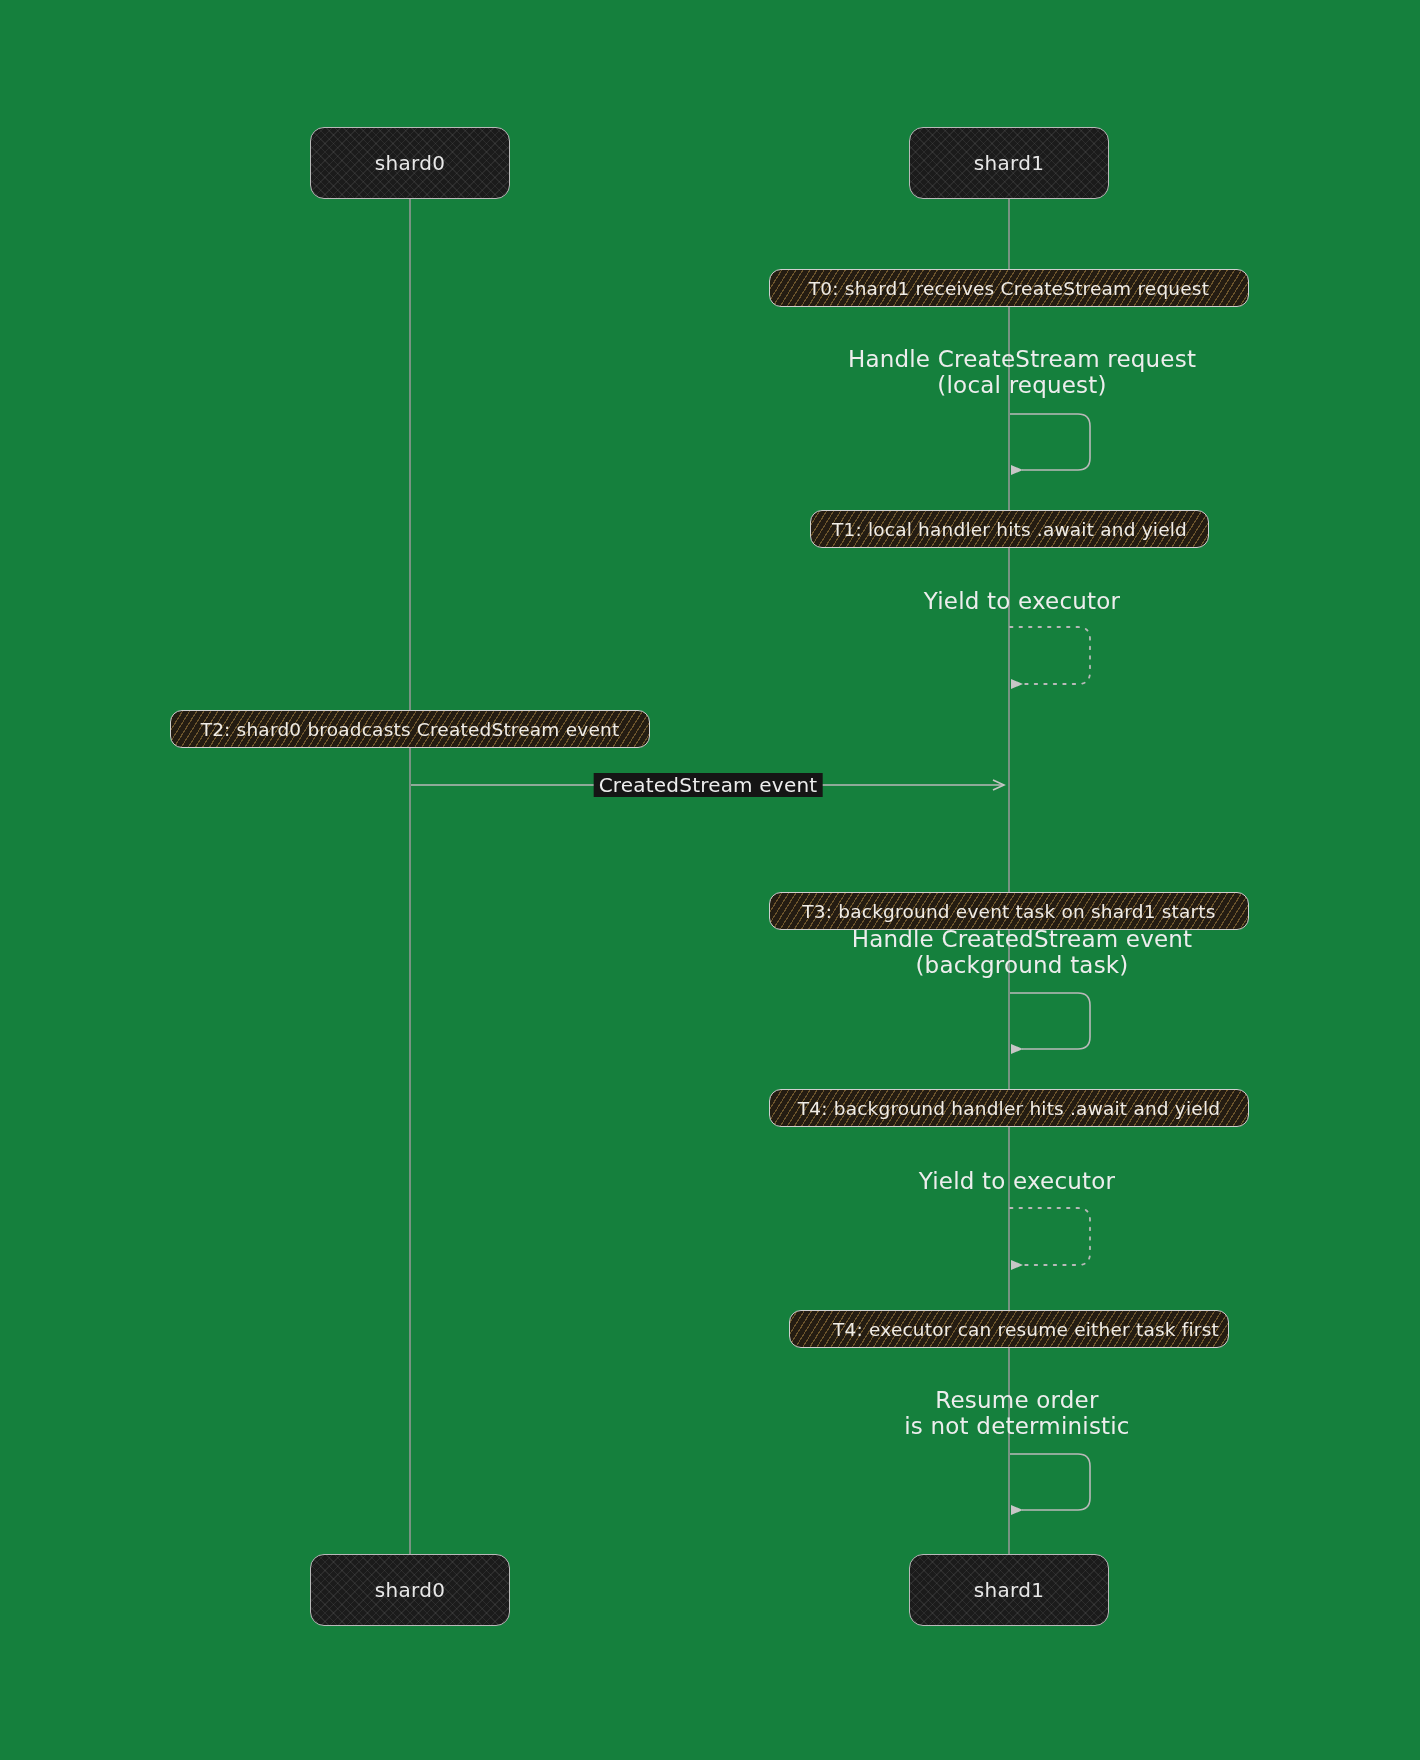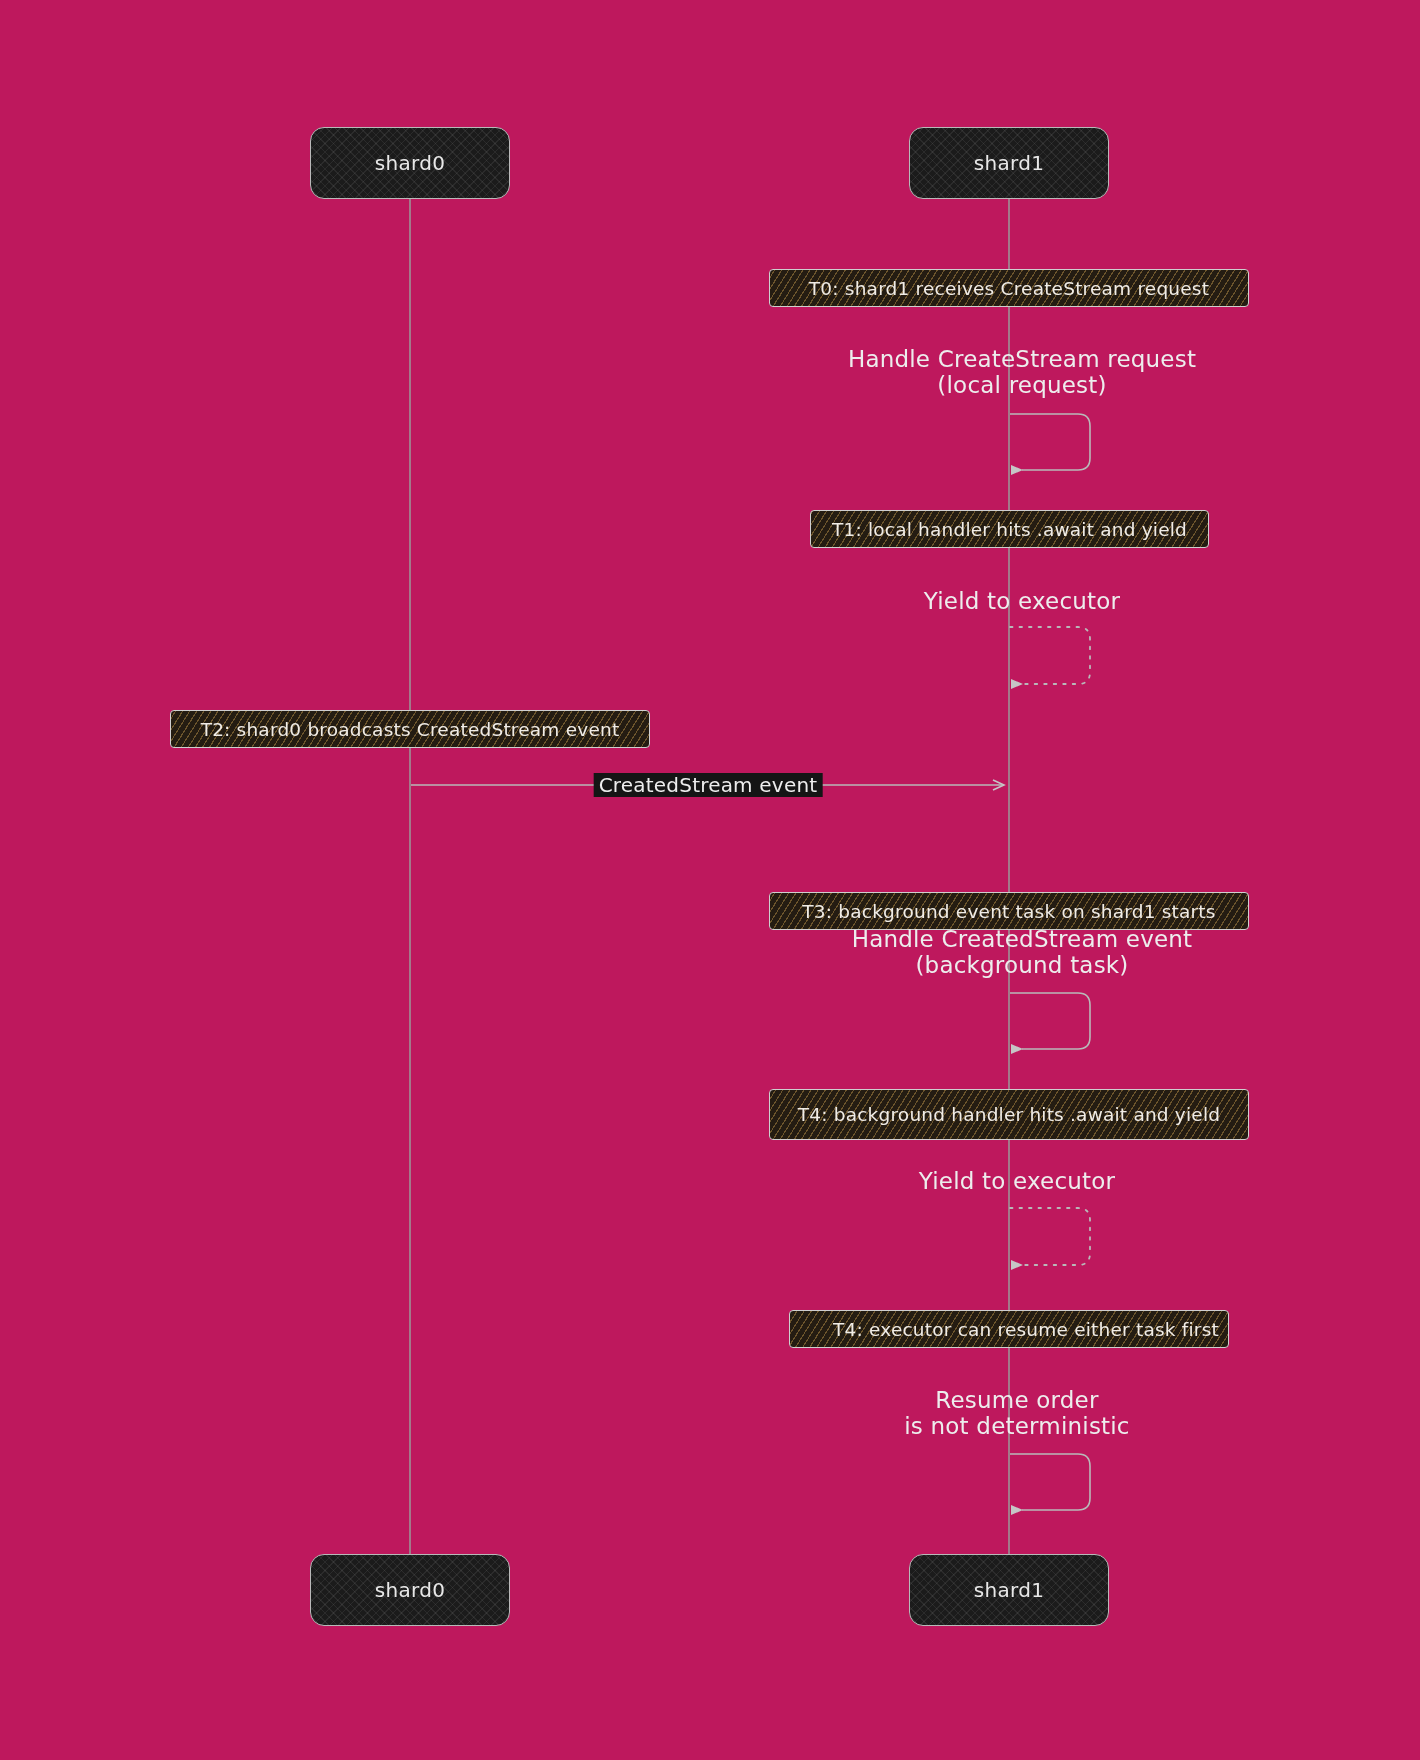--- a/index.html
+++ b/index.html
@@ -10,21 +10,21 @@
   body {
     width: 1420px;
     height: 1760px;
     overflow: hidden;
     font-family: "DejaVu Sans", sans-serif;
   }
   #diagram-root {
     position: relative;
     width: 1420px;
     height: 1760px;
-    background: #be185d;
+    background: #15803d;
   }
   svg.layer {
     position: absolute;
     left: 0;
     top: 0;
     width: 1420px;
     height: 1760px;
     overflow: visible;
   }
   
@@ -45,21 +45,21 @@
     color: #e8e8e8;
     font-size: 20px;
     font-family: "DejaVu Sans", sans-serif;
     letter-spacing: 0.3px;
   }
   
   .note-box {
     position: absolute;
     box-sizing: border-box;
     border: 1.4px solid #cfcfcf;
-    border-radius: 4px;
+    border-radius: 12px;
     background-color: #241c12;
     background-image:
       repeating-linear-gradient(-58deg,
         rgba(168,132,66,0.55) 0 1.1px,
         rgba(0,0,0,0) 1.1px 6px);
     display: flex;
     align-items: center;
     justify-content: center;
   }
   .note-label {
@@ -161,21 +161,21 @@
   </div>
 
   <div class="note-box" style="left:170px; top:710px; width:480px; height:38px;">
     <span class="note-label">T2: shard0 broadcasts CreatedStream event</span>
   </div>
 
   <div class="note-box" style="left:769px; top:892px; width:480px; height:38px;">
     <span class="note-label">T3: background event task on shard1 starts</span>
   </div>
 
-  <div class="note-box" style="left:769px; top:1089px; width:480px; height:51px;">
+  <div class="note-box" style="left:769px; top:1089px; width:480px; height:38px;">
     <span class="note-label">T4: background handler hits .await and yield</span>
   </div>
 
   <div class="note-box" style="left:789px; top:1310px; width:440px; height:38px;padding-left:34px;">
     <span class="note-label">T4: executor can resume either task first</span>
   </div>
 
   <div class="msg-text" style="left:1022px; top:346px;">
     <span>Handle CreateStream request</span>
     <span class="line2">(local request)</span>

